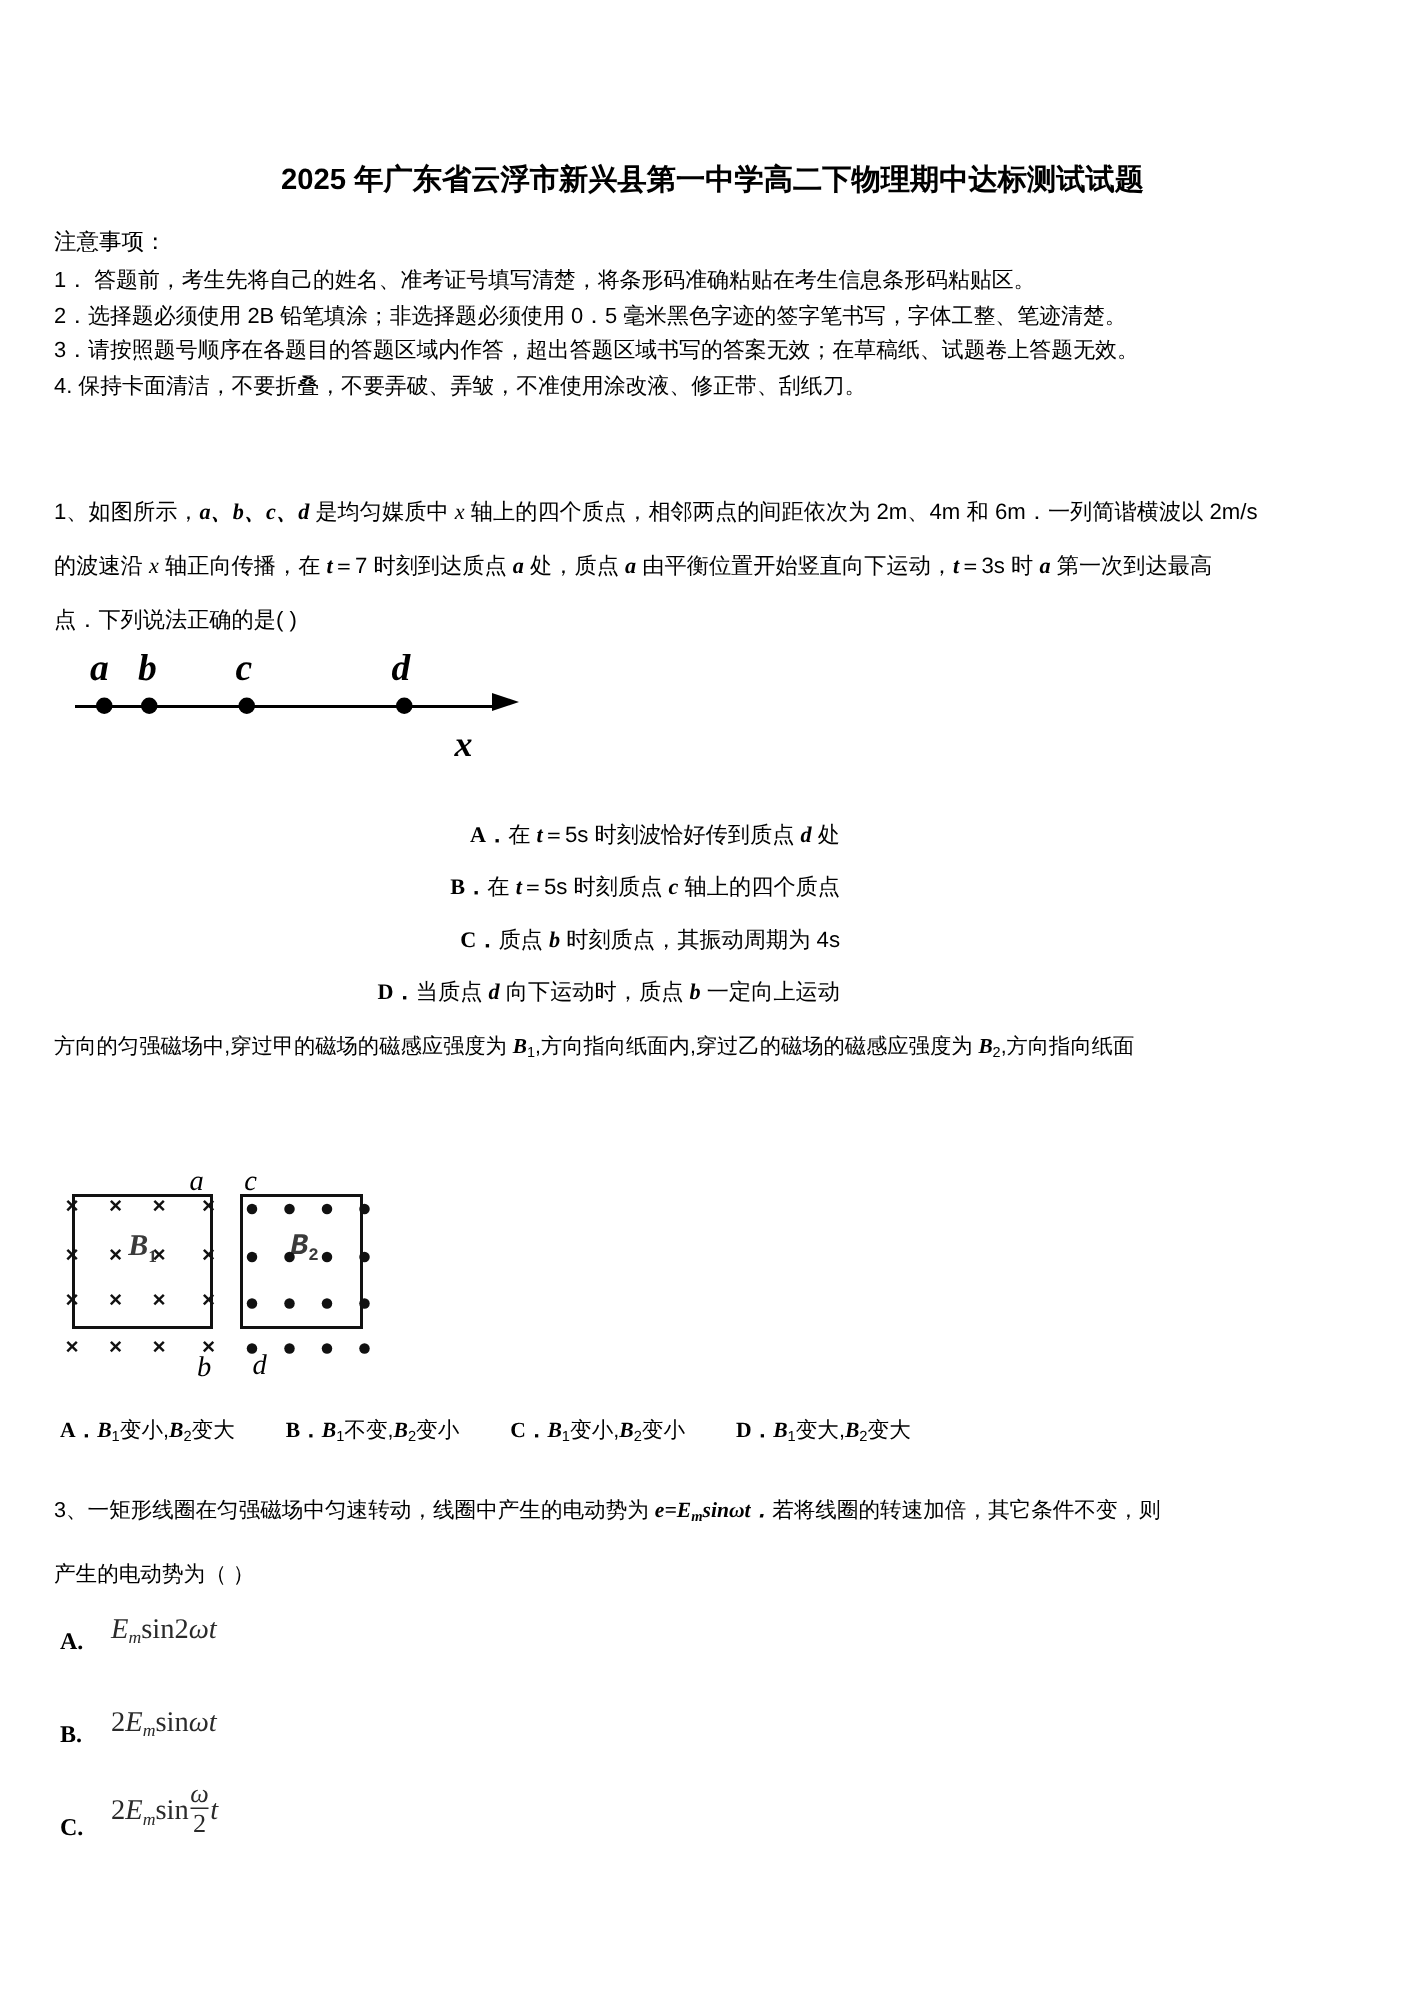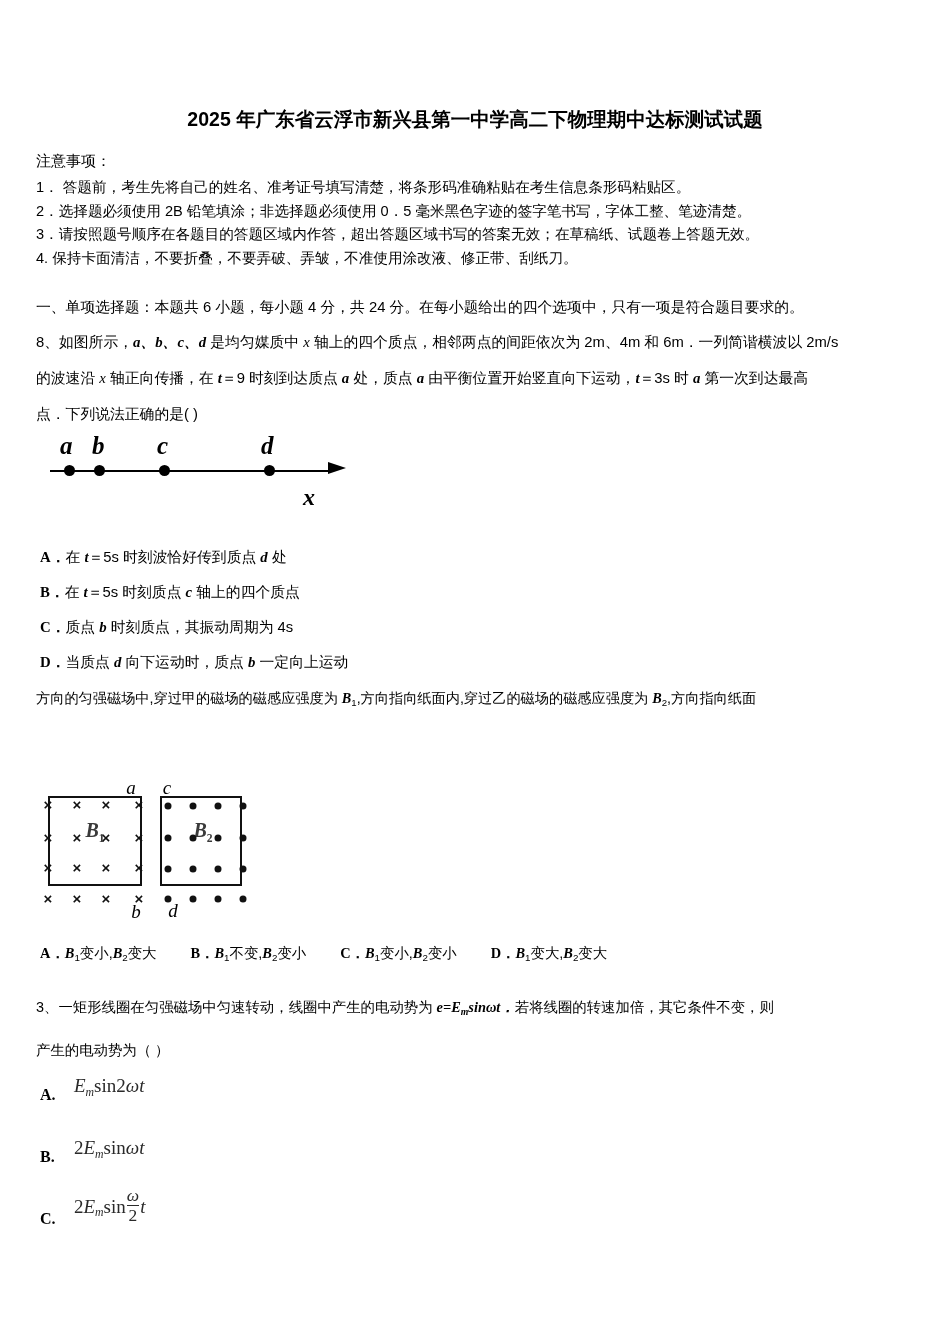--- a/index.html
+++ b/index.html
@@ -77,21 +77,21 @@
 
   
   .opts1 {
     position: absolute;
     left: 40px; top: 540px;
     width: 520px;
     font-family: "Liberation Sans","DejaVu Sans",sans-serif;
     font-size: 14.8px;
     line-height: 35px;
   }
-  .opts1 .opt { white-space: nowrap; }
+  .opts1 .opt { white-space: nowrap; text-align: right; }
   .opts1 .lbl { font-weight: bold; font-family: "Liberation Serif","DejaVu Serif",serif; }
 
   
   .opts2 {
     position: absolute;
     left: 40px; top: 944px;
     width: 700px;
     font-family: "Liberation Sans","DejaVu Sans",sans-serif;
     font-size: 14.4px;
     white-space: nowrap;
@@ -192,25 +192,24 @@
 
   <div class="notice-head">注意事项：</div>
 
   <div class="notice-list">
     <div class="nitem">1．  答题前，考生先将自己的姓名、准考证号填写清楚，将条形码准确粘贴在考生信息条形码粘贴区。</div>
     <div class="nitem">2．选择题必须使用 2B 铅笔填涂；非选择题必须使用 0．5 毫米黑色字迹的签字笔书写，字体工整、笔迹清楚。</div>
     <div class="nitem">3．请按照题号顺序在各题目的答题区域内作答，超出答题区域书写的答案无效；在草稿纸、试题卷上答题无效。</div>
     <div class="nitem">4. 保持卡面清洁，不要折叠，不要弄破、弄皱，不准使用涂改液、修正带、刮纸刀。</div>
   </div>
 
-  <div class="section-head">一、单项选择题：本题共 6 小题，每小题 4 分，共 24 分。在每小题给出的四个选项中，只有一项是符合题目要求的。</div>
 
   <div class="qblock q1">
-    <div class="ln"><span>8、如图所示，</span><span class="bit">a、b、c、d</span><span> 是均匀媒质中 </span><span class="it">x</span><span> 轴上的四个质点，相邻两点的间距依次为 2m、4m 和 6m．一列简谐横波以 2m/s</span></div>
-    <div class="ln"><span>的波速沿 </span><span class="it">x</span><span> 轴正向传播，在 </span><span class="bit">t</span><span>＝9 时刻到达质点 </span><span class="bit">a</span><span> 处，质点 </span><span class="bit">a</span><span> 由平衡位置开始竖直向下运动，</span><span class="bit">t</span><span>＝3s 时 </span><span class="bit">a</span><span> 第一次到达最高</span></div>
+    <div class="ln"><span>1、如图所示，</span><span class="bit">a、b、c、d</span><span> 是均匀媒质中 </span><span class="it">x</span><span> 轴上的四个质点，相邻两点的间距依次为 2m、4m 和 6m．一列简谐横波以 2m/s</span></div>
+    <div class="ln"><span>的波速沿 </span><span class="it">x</span><span> 轴正向传播，在 </span><span class="bit">t</span><span>＝7 时刻到达质点 </span><span class="bit">a</span><span> 处，质点 </span><span class="bit">a</span><span> 由平衡位置开始竖直向下运动，</span><span class="bit">t</span><span>＝3s 时 </span><span class="bit">a</span><span> 第一次到达最高</span></div>
     <div class="ln">点．下列说法正确的是(      )</div>
   </div>
 
   <div class="fig1">
     <div class="axis"></div>
     <div class="arrow"></div>
 
     <div class="pt" style="left:24px;"></div>
     <div class="pt" style="left:54px;"></div>
     <div class="pt" style="left:119px;"></div>
@@ -257,21 +256,21 @@
 
     <div class="mk" style="left:8px;  top:116px;">×</div>
     <div class="mk" style="left:37px; top:116px;">×</div>
     <div class="mk" style="left:66px; top:116px;">×</div>
     <div class="mk" style="left:99px; top:116px;">×</div>
 
     <div class="clbl" style="left:91px; top:6px;">a</div>
     <div class="clbl" style="left:96px; top:130px;">b</div>
 
     <div class="coil coilB"></div>
-    <div class="blabel" style="left:163px; top:50px;"><span>B</span><span class="sb">2</span></div>
+    <div class="blabel" style="left:163px; top:50px;font-family:Liberation Mono, monospace;"><span>B</span><span class="sb">2</span></div>
 
     <div class="mk dot" style="left:128px; top:24px;"></div>
     <div class="mk dot" style="left:153px; top:24px;"></div>
     <div class="mk dot" style="left:178px; top:24px;"></div>
     <div class="mk dot" style="left:203px; top:24px;"></div>
 
     <div class="mk dot" style="left:128px; top:56px;"></div>
     <div class="mk dot" style="left:153px; top:56px;"></div>
     <div class="mk dot" style="left:178px; top:56px;"></div>
     <div class="mk dot" style="left:203px; top:56px;"></div>

